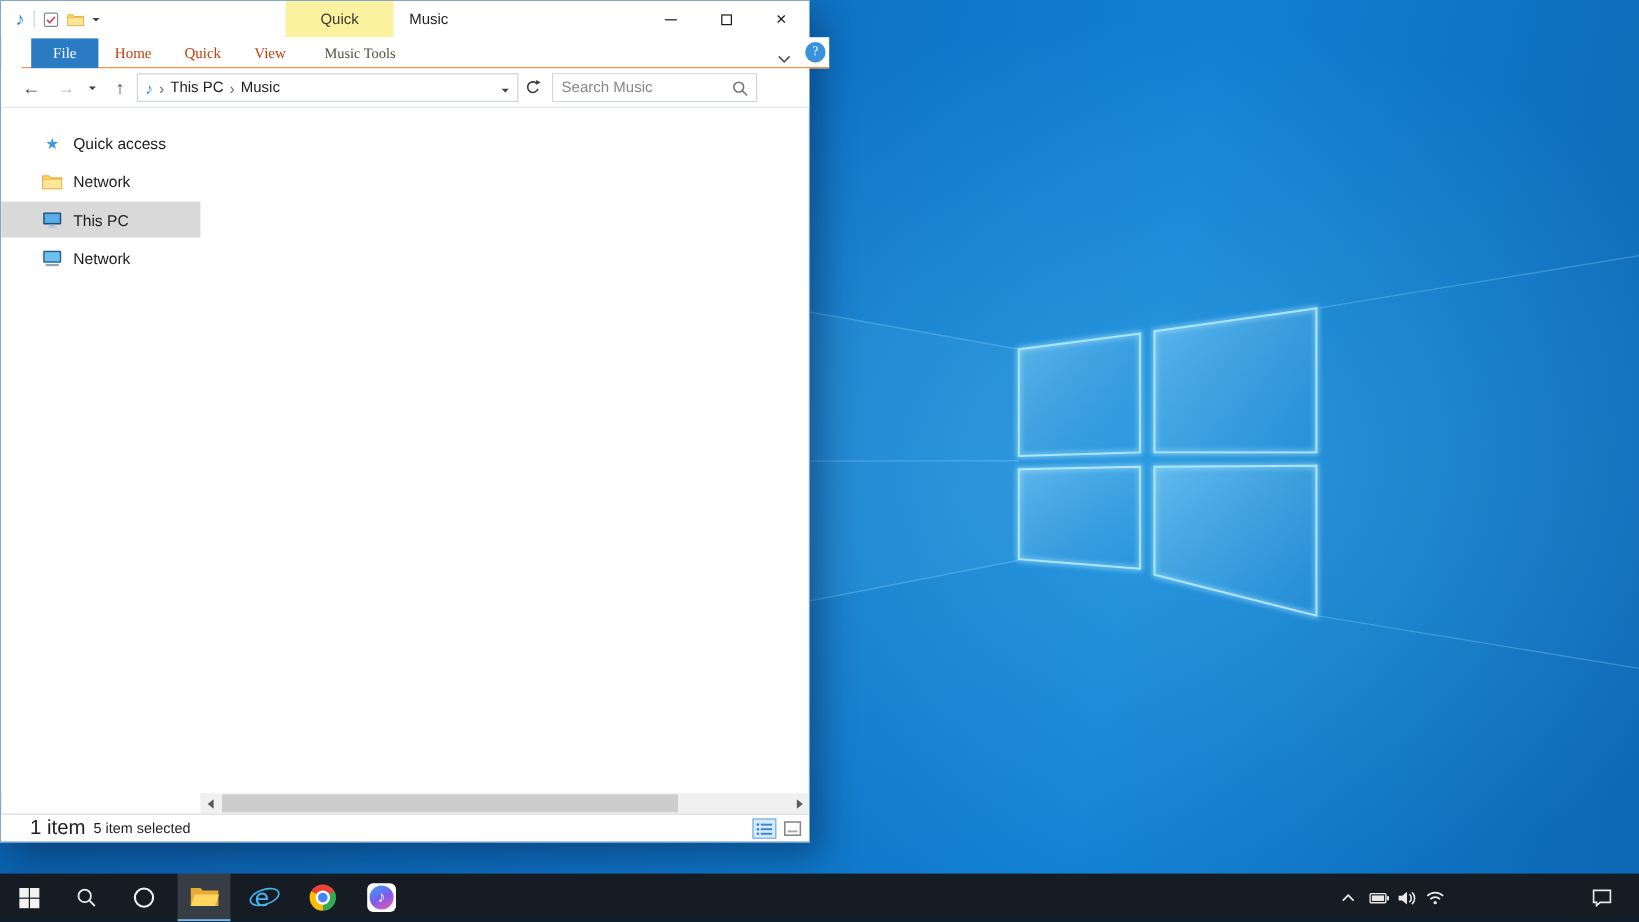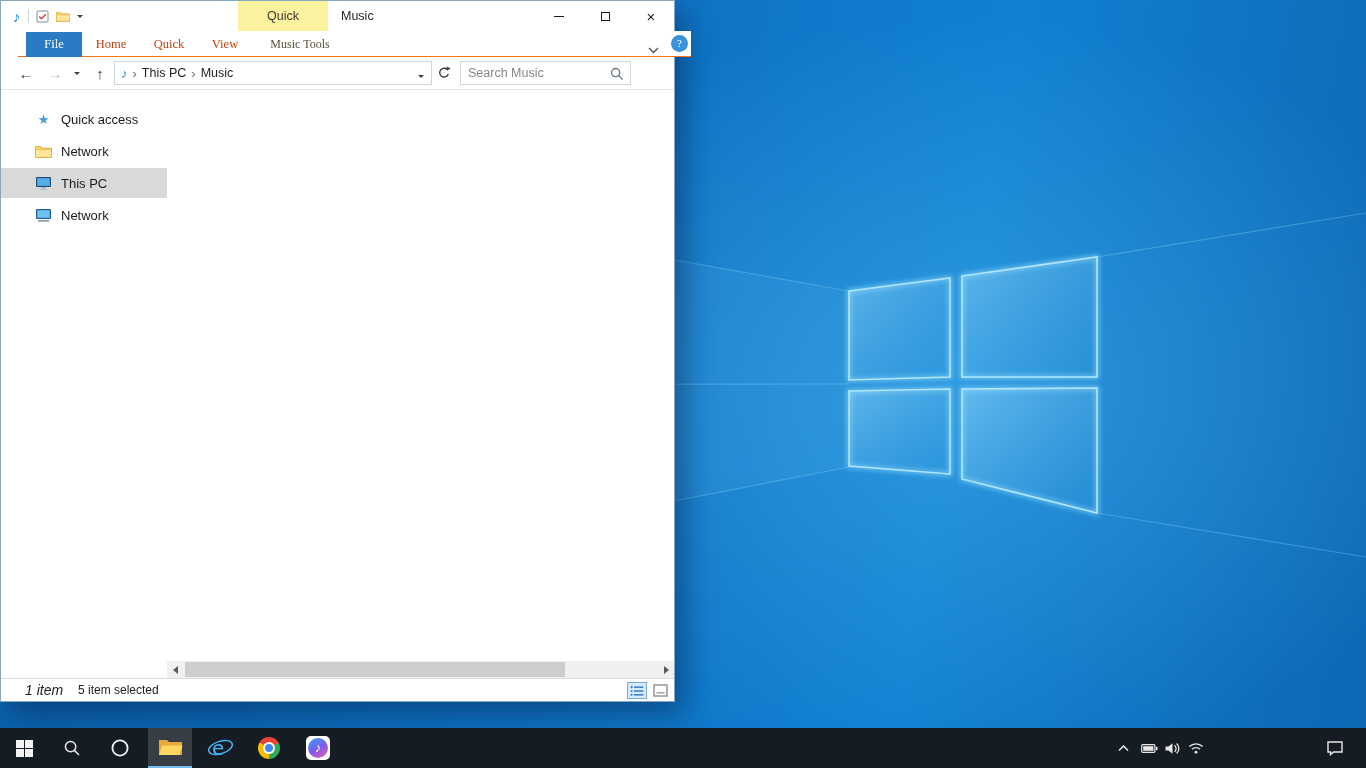--- a/index.html
+++ b/index.html
@@ -102,21 +102,21 @@
   .tri-down { width:0; height:0; border-left:4px solid transparent; border-right:4px solid transparent;
               border-top:4px solid #3f3f3f; display:inline-block; }
   .tri-down.small { border-left-width:3.5px; border-right-width:3.5px; border-top-width:3.5px; }
   .tri-left { width:0; height:0; border-top:4px solid transparent; border-bottom:4px solid transparent;
               border-right:5px solid #5a5a5a; display:inline-block; }
   .tri-right { width:0; height:0; border-top:4px solid transparent; border-bottom:4px solid transparent;
                border-left:5px solid #5a5a5a; display:inline-block; }
 
   .statusbar { position:absolute; left:0; top:677px; width:673px; height:23px; background:#fff;
                border-top:1px solid #dadada; }
-  .st-count { position:absolute; left:24px; top:0; line-height:22px; font-size:14px; color:#1e1e1e;font-style:italic; }
+  .st-count { position:absolute; left:24px; top:0; line-height:22px; font-size:17px; color:#1e1e1e; }
   .st-sel   { position:absolute; left:77px; top:0; line-height:22px; font-size:12px; color:#1e1e1e; }
   .vb { position:absolute; top:3px; width:20px; height:17px; display:flex; align-items:center; justify-content:center; }
   .vb-details { left:626px; background:#d5eafc; border:1px solid #71aede; }
   .vb-icons { left:649px; }
 
   
   .taskbar { position:absolute; left:0; top:728px; width:1366px; height:40px; background:#151c24; }
   .tb-btn { position:absolute; top:0; width:44px; height:40px; display:flex; align-items:center; justify-content:center; }
   .tb-start  { left:2px; }
   .tb-search { left:50px; }

